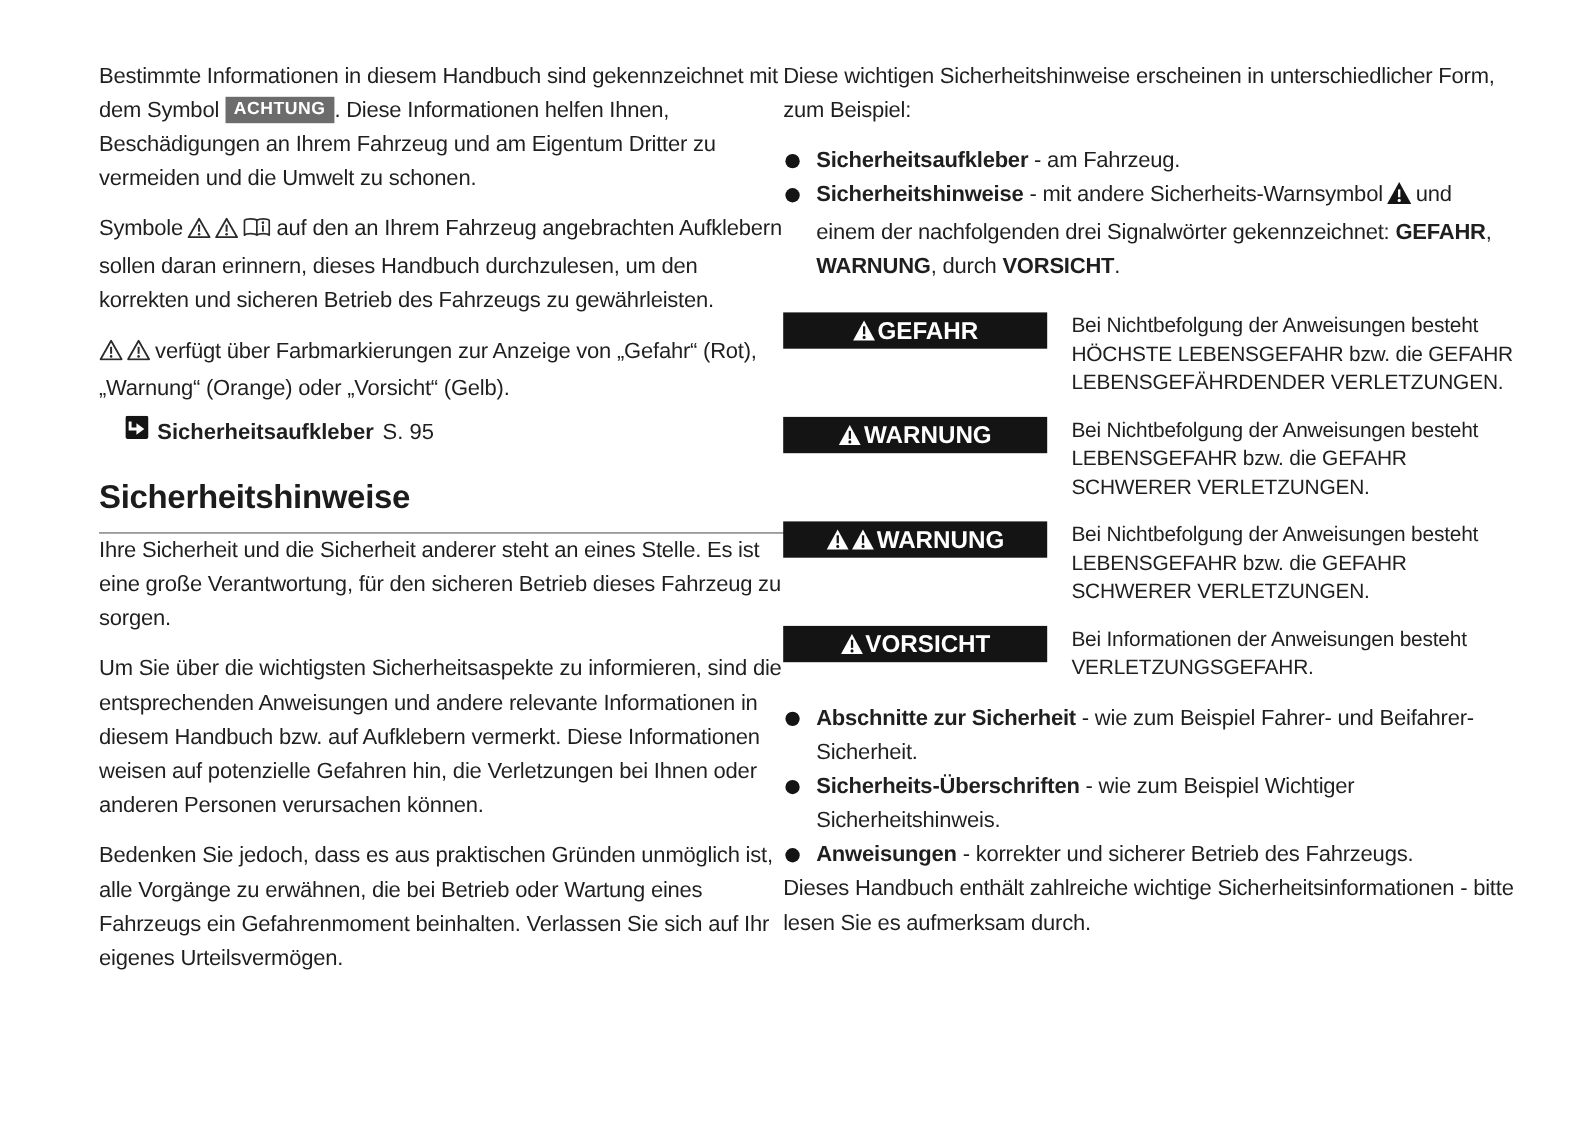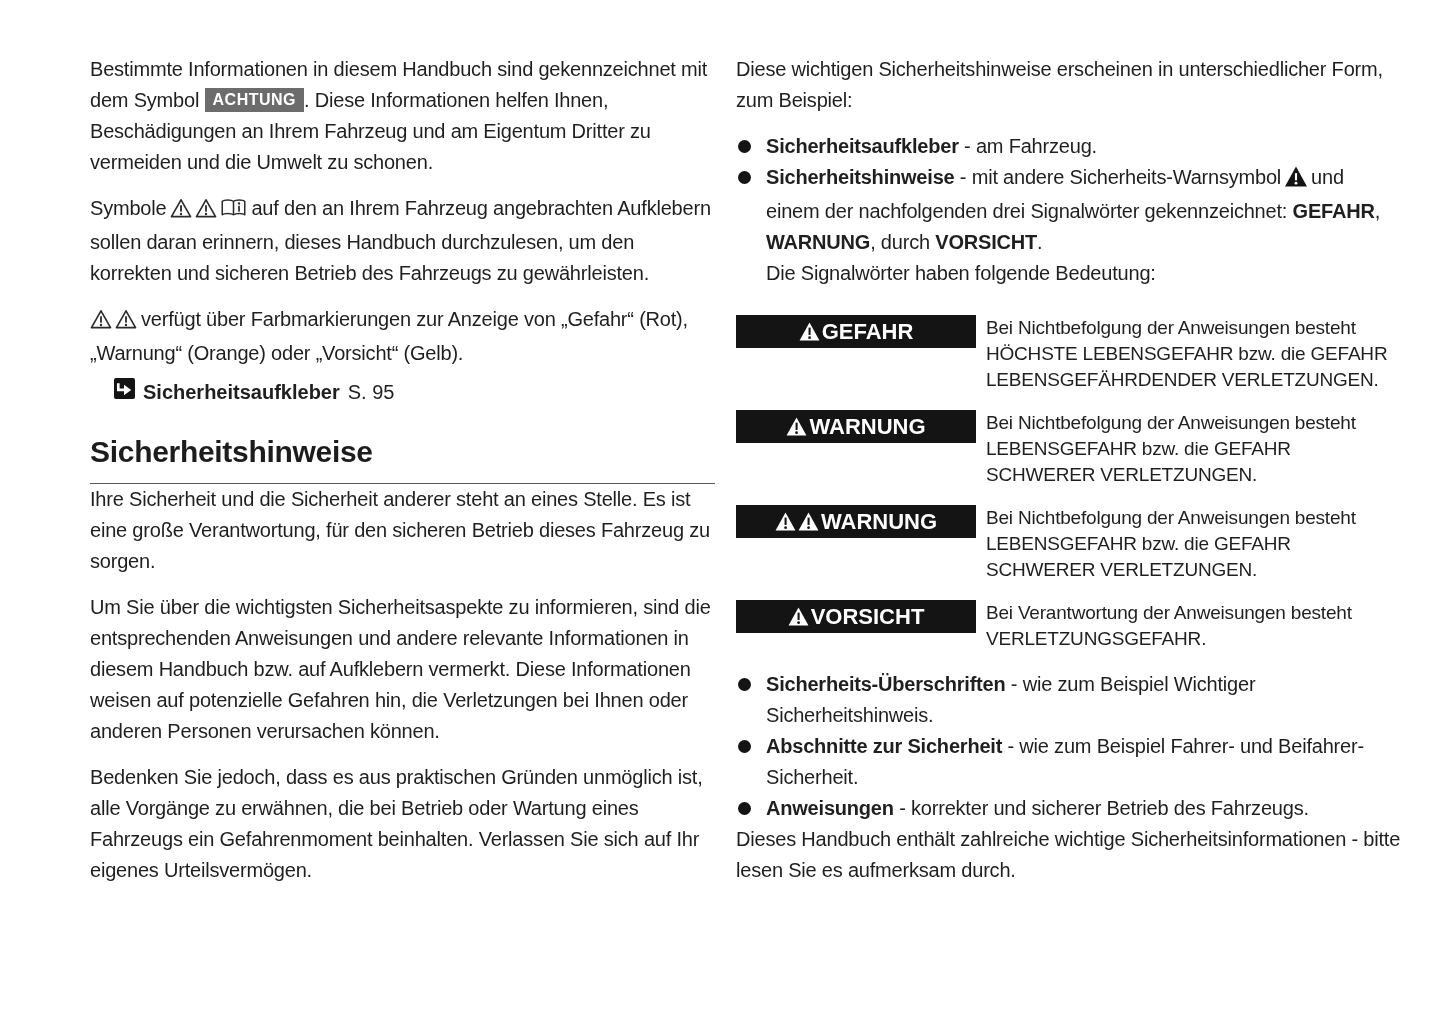--- a/index.html
+++ b/index.html
@@ -6,21 +6,21 @@
   .page{
     position:relative;
     width:1445px;height:999px;
     background:#ffffff;
     font-family:"Liberation Sans", sans-serif;
     color:#1f1f1f;
     overflow:hidden;
   }
   .col{position:absolute;top:54px;}
   .col-left{left:90px;width:625px;}
-  .col-right{left:736px;width:665px;}
+  .col-right{left:712px;width:665px;}
 
   p.body{font-size:20px;line-height:31px;margin:0 0 15px 0;letter-spacing:-0.2px;}
   .b{font-weight:bold;}
 
   
   .achtung{
     display:inline-block;background:#6c6c6c;color:#fff;
     font-weight:bold;font-size:16px;line-height:22px;
     padding:1px 8px;vertical-align:2px;letter-spacing:0.5px;
   }
@@ -49,21 +49,21 @@
 
   
   .sigsection{margin-top:26px;}
   .sigrow{display:flex;align-items:flex-start;margin-bottom:17px;}
   .sigbar{
     width:240px;min-width:240px;height:33px;background:#141414;color:#ffffff;
     display:flex;align-items:center;justify-content:center;gap:2px;
     font-weight:bold;font-size:22px;letter-spacing:0;
   }
   .sigbar svg{display:block;}
-  .sigdesc{margin:0 0 0 10px;font-size:19px;line-height:26px;letter-spacing:-0.2px;}
+  .sigdesc{margin:0 0 0 22px;font-size:19px;line-height:26px;letter-spacing:-0.2px;}
 
   .closing{margin-top:22px;}
 </style>
 </head>
 <body>
 
 <div class="page">
 
   <div class="col col-left">
 
@@ -122,21 +122,21 @@
   <div class="col col-right">
 
     <p class="body">Diese wichtigen Sicherheitshinweise erscheinen in unterschiedlicher Form, zum Beispiel:</p>
 
     <ul class="bullets">
       <li><span class="bullet-dot"></span><span class="b">Sicherheitsaufkleber</span><span> - am Fahrzeug.</span></li>
       <li><span class="bullet-dot"></span><span class="b">Sicherheitshinweise</span><span> - mit andere Sicherheits-Warnsymbol</span><span class="inline-icon"><svg width="24" height="21" viewBox="0 0 24 22">
               <path d="M12 0.5 L23.5 21.5 H0.5 Z" fill="#141414"></path>
               <rect x="10.9" y="7.5" width="2.2" height="7.5" fill="#ffffff"></rect>
               <circle cx="12" cy="18" r="1.5" fill="#ffffff"></circle>
-            </svg></span><span>und einem der nachfolgenden drei Signalwörter gekennzeichnet: </span><span class="b">GEFAHR</span><span>, </span><span class="b">WARNUNG</span><span>, durch </span><span class="b">VORSICHT</span><span>.</span><span class="block">Die Signalwörter haben folgende Bedeutung:</span></li>
+            </svg></span><span>und einem der nachfolgenden drei Signalwörter gekennzeichnet: </span><span class="b">GEFAHR</span><span>, </span><span class="b">WARNUNG</span><span>, durch </span><span class="b">VORSICHT</span><span>.</span></li>
     </ul>
 
     <div class="sigsection">
 
       <div class="sigrow">
         <div class="sigbar">
           <span>
               <svg width="21" height="19" viewBox="0 0 24 22">
                 <path d="M12 0.5 L23.5 21.5 H0.5 Z" fill="#ffffff"></path>
                 <rect x="10.9" y="6.5" width="2.4" height="8.5" fill="#141414"></rect>
@@ -187,27 +187,27 @@
         <div class="sigbar">
           <span>
               <svg width="21" height="19" viewBox="0 0 24 22">
                 <path d="M12 0.5 L23.5 21.5 H0.5 Z" fill="#ffffff"></path>
                 <rect x="10.9" y="6.5" width="2.4" height="8.5" fill="#141414"></rect>
                 <circle cx="12.1" cy="18.2" r="1.6" fill="#141414"></circle>
               </svg>
             </span>
           <span>VORSICHT</span>
         </div>
-        <p class="sigdesc">Bei Verantwortung der Anweisungen besteht VERLETZUNGSGEFAHR.</p>
+        <p class="sigdesc">Bei Informationen der Anweisungen besteht VERLETZUNGSGEFAHR.</p>
       </div>
 
     </div>
 
     <ul class="bullets">
+      <li><span class="bullet-dot"></span><span class="b">Abschnitte zur Sicherheit</span><span> - wie zum Beispiel Fahrer- und Beifahrer-Sicherheit.</span></li>
       <li><span class="bullet-dot"></span><span class="b">Sicherheits-Überschriften</span><span> - wie zum Beispiel Wichtiger Sicherheitshinweis.</span></li>
-      <li><span class="bullet-dot"></span><span class="b">Abschnitte zur Sicherheit</span><span> - wie zum Beispiel Fahrer- und Beifahrer-Sicherheit.</span></li>
       <li><span class="bullet-dot"></span><span class="b">Anweisungen</span><span> - korrekter und sicherer Betrieb des Fahrzeugs.</span></li>
     </ul>
 
     <p class="body closing">Dieses Handbuch enthält zahlreiche wichtige Sicherheitsinformationen - bitte lesen Sie es aufmerksam durch.</p>
   </div>
 
 </div>
 
 </body></html>

